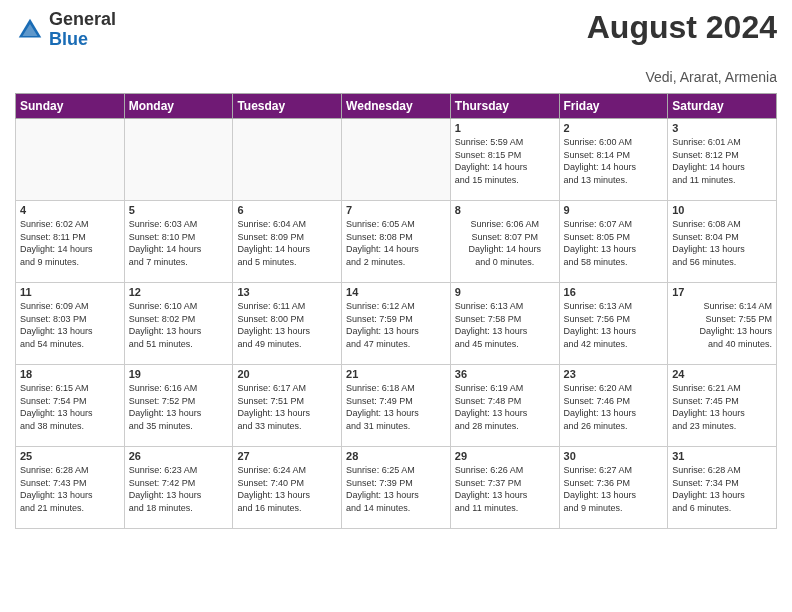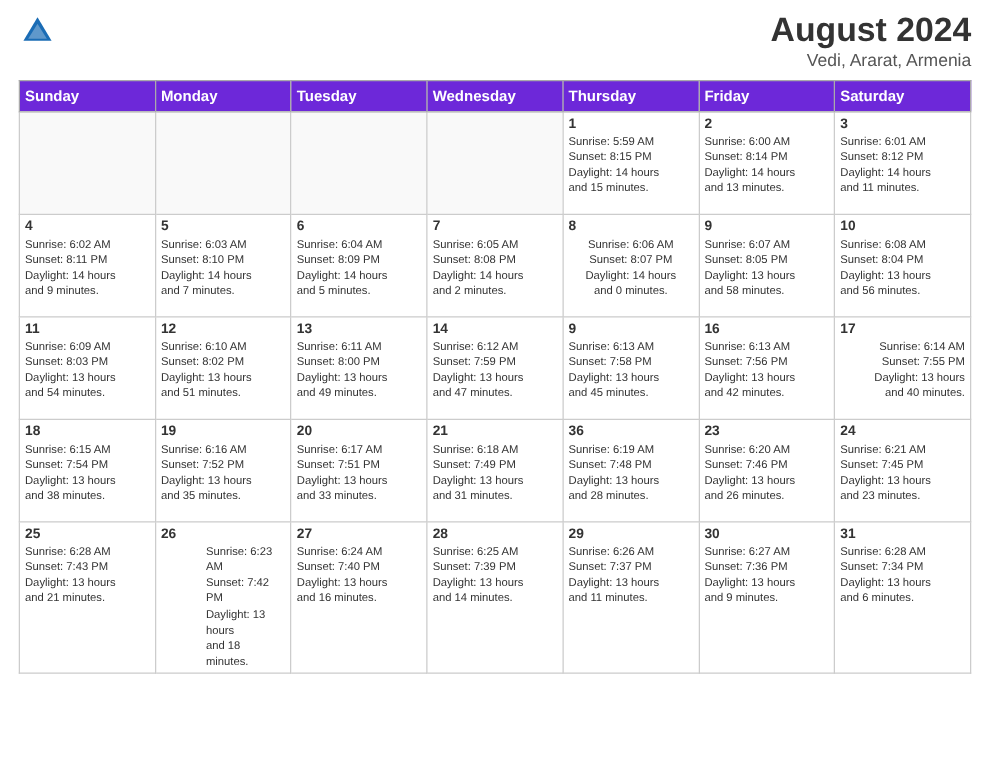--- a/index.html
+++ b/index.html
@@ -42,36 +42,37 @@
       color: #1a6cb5;
     }
     .logo-icon {
       width: 30px;
       height: 30px;
     }
     .title-section {
       text-align: right;
     }
     .month-title {
-      font-size: 27px;
+      font-size: 32px;
       font-weight: bold;
       color: #333;
       line-height: 1.1;
     }
     .location {
       font-size: 14px;
       color: #555;
+      margin-top: 24px;
     }
     .calendar {
       width: 100%;
       border-collapse: collapse;
       table-layout: fixed;
     }
     .calendar th {
-      background-color: #6d28d9;
+      background-color: #701a75;
       color: #fff;
       font-size: 12px;
       font-weight: bold;
       padding: 5px 4px;
       text-align: left;
       border: 1px solid #aaa;
     }
     .calendar td {
       border: 1px solid #ccc;
       vertical-align: top;
@@ -105,20 +106,24 @@
 </head>
 <body>
 
 <div class="page">
   <div class="header">
     <div class="logo">
       <svg class="logo-icon" viewBox="0 0 40 40">
         <polygon points="20,5 35,30 5,30" fill="#1a6cb5"></polygon>
         <polygon points="20,12 30,28 10,28" fill="#fff" opacity="0.3"></polygon>
       </svg>
+      <div class="logo-text">
+        <span class="logo-general">General</span>
+        <span class="logo-blue">Blue</span>
+      </div>
     </div>
     <div class="title-section">
       <div class="month-title">August 2024</div>
       <div class="location">Vedi, Ararat, Armenia</div>
     </div>
   </div>
 
   <table class="calendar">
     <thead>
       <tr>
@@ -315,21 +320,21 @@
         <tr>
           <td>
             <div class="day-number">25</div>
             <div class="day-info" style="white-space: pre-line;">Sunrise: 6:28 AM
 Sunset: 7:43 PM
 Daylight: 13 hours
 and 21 minutes.</div>
           </td>
           <td>
             <div class="day-number">26</div>
-            <div class="day-info" style="white-space: pre-line; margin-left: 36px;">Sunrise: 6:23 AM
+            <div class="day-info" style="white-space: pre-line;">Sunrise: 6:23 AM
 Sunset: 7:42 PM
 Daylight: 13 hours
 and 18 minutes.</div>
           </td>
           <td>
             <div class="day-number">27</div>
             <div class="day-info" style="white-space: pre-line;">Sunrise: 6:24 AM
 Sunset: 7:40 PM
 Daylight: 13 hours
 and 16 minutes.</div>

